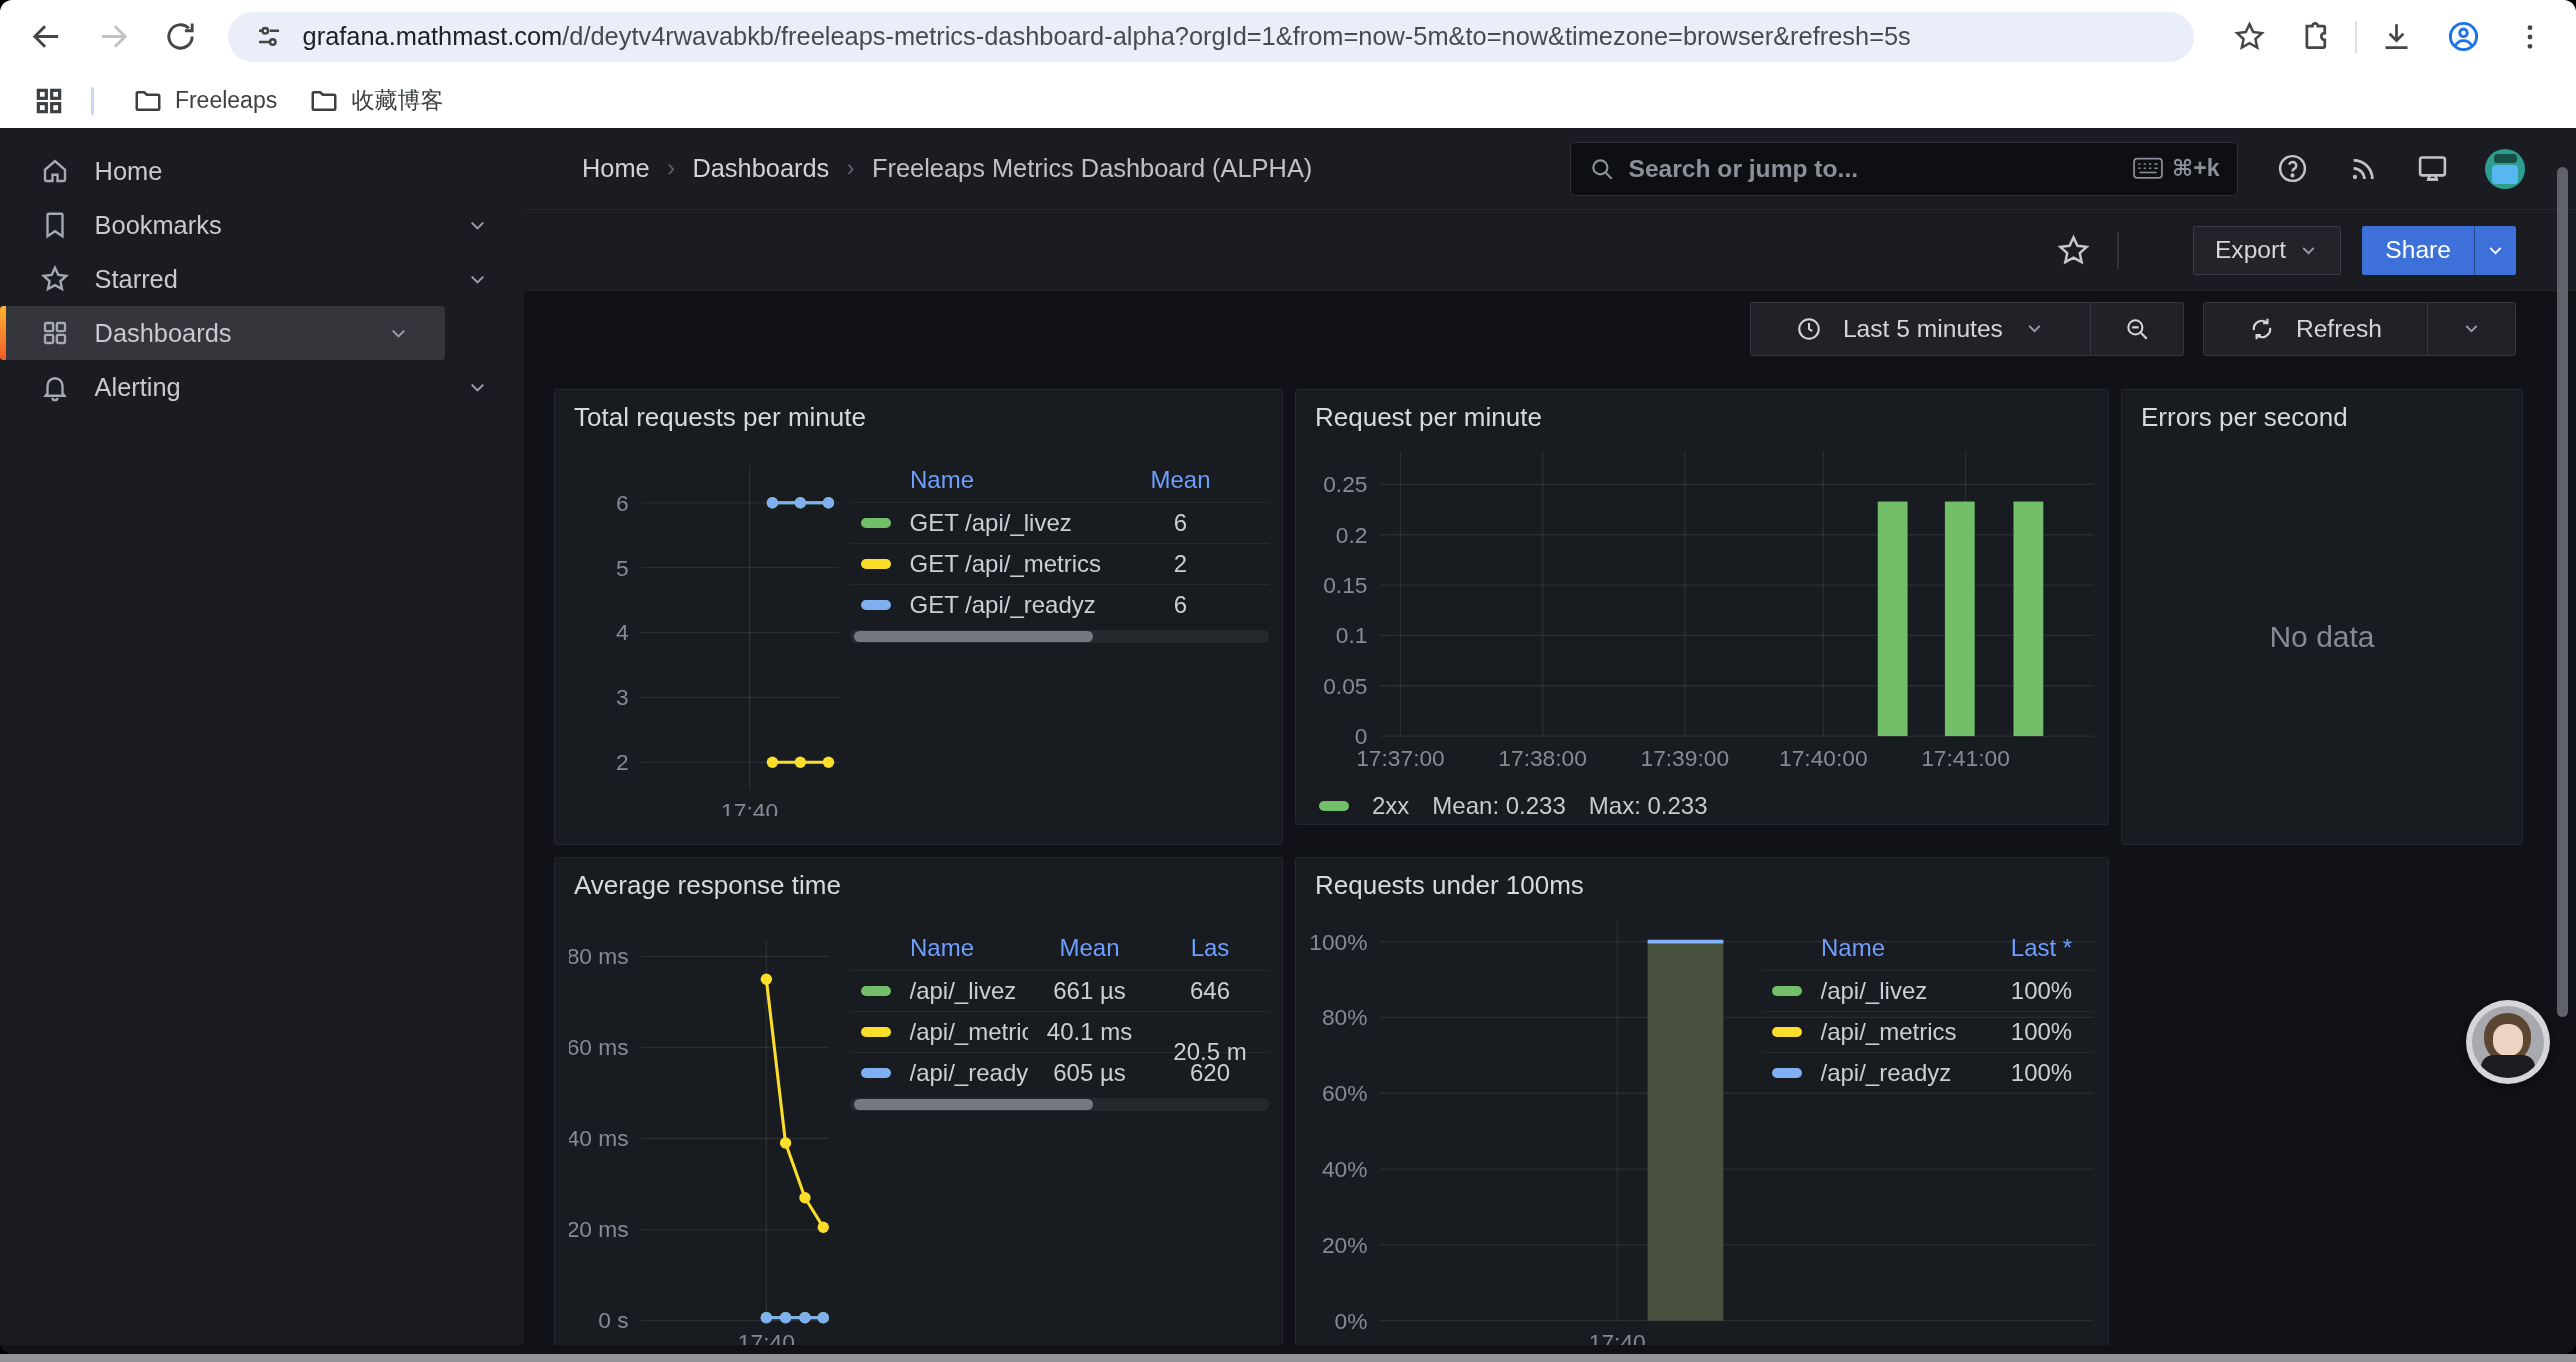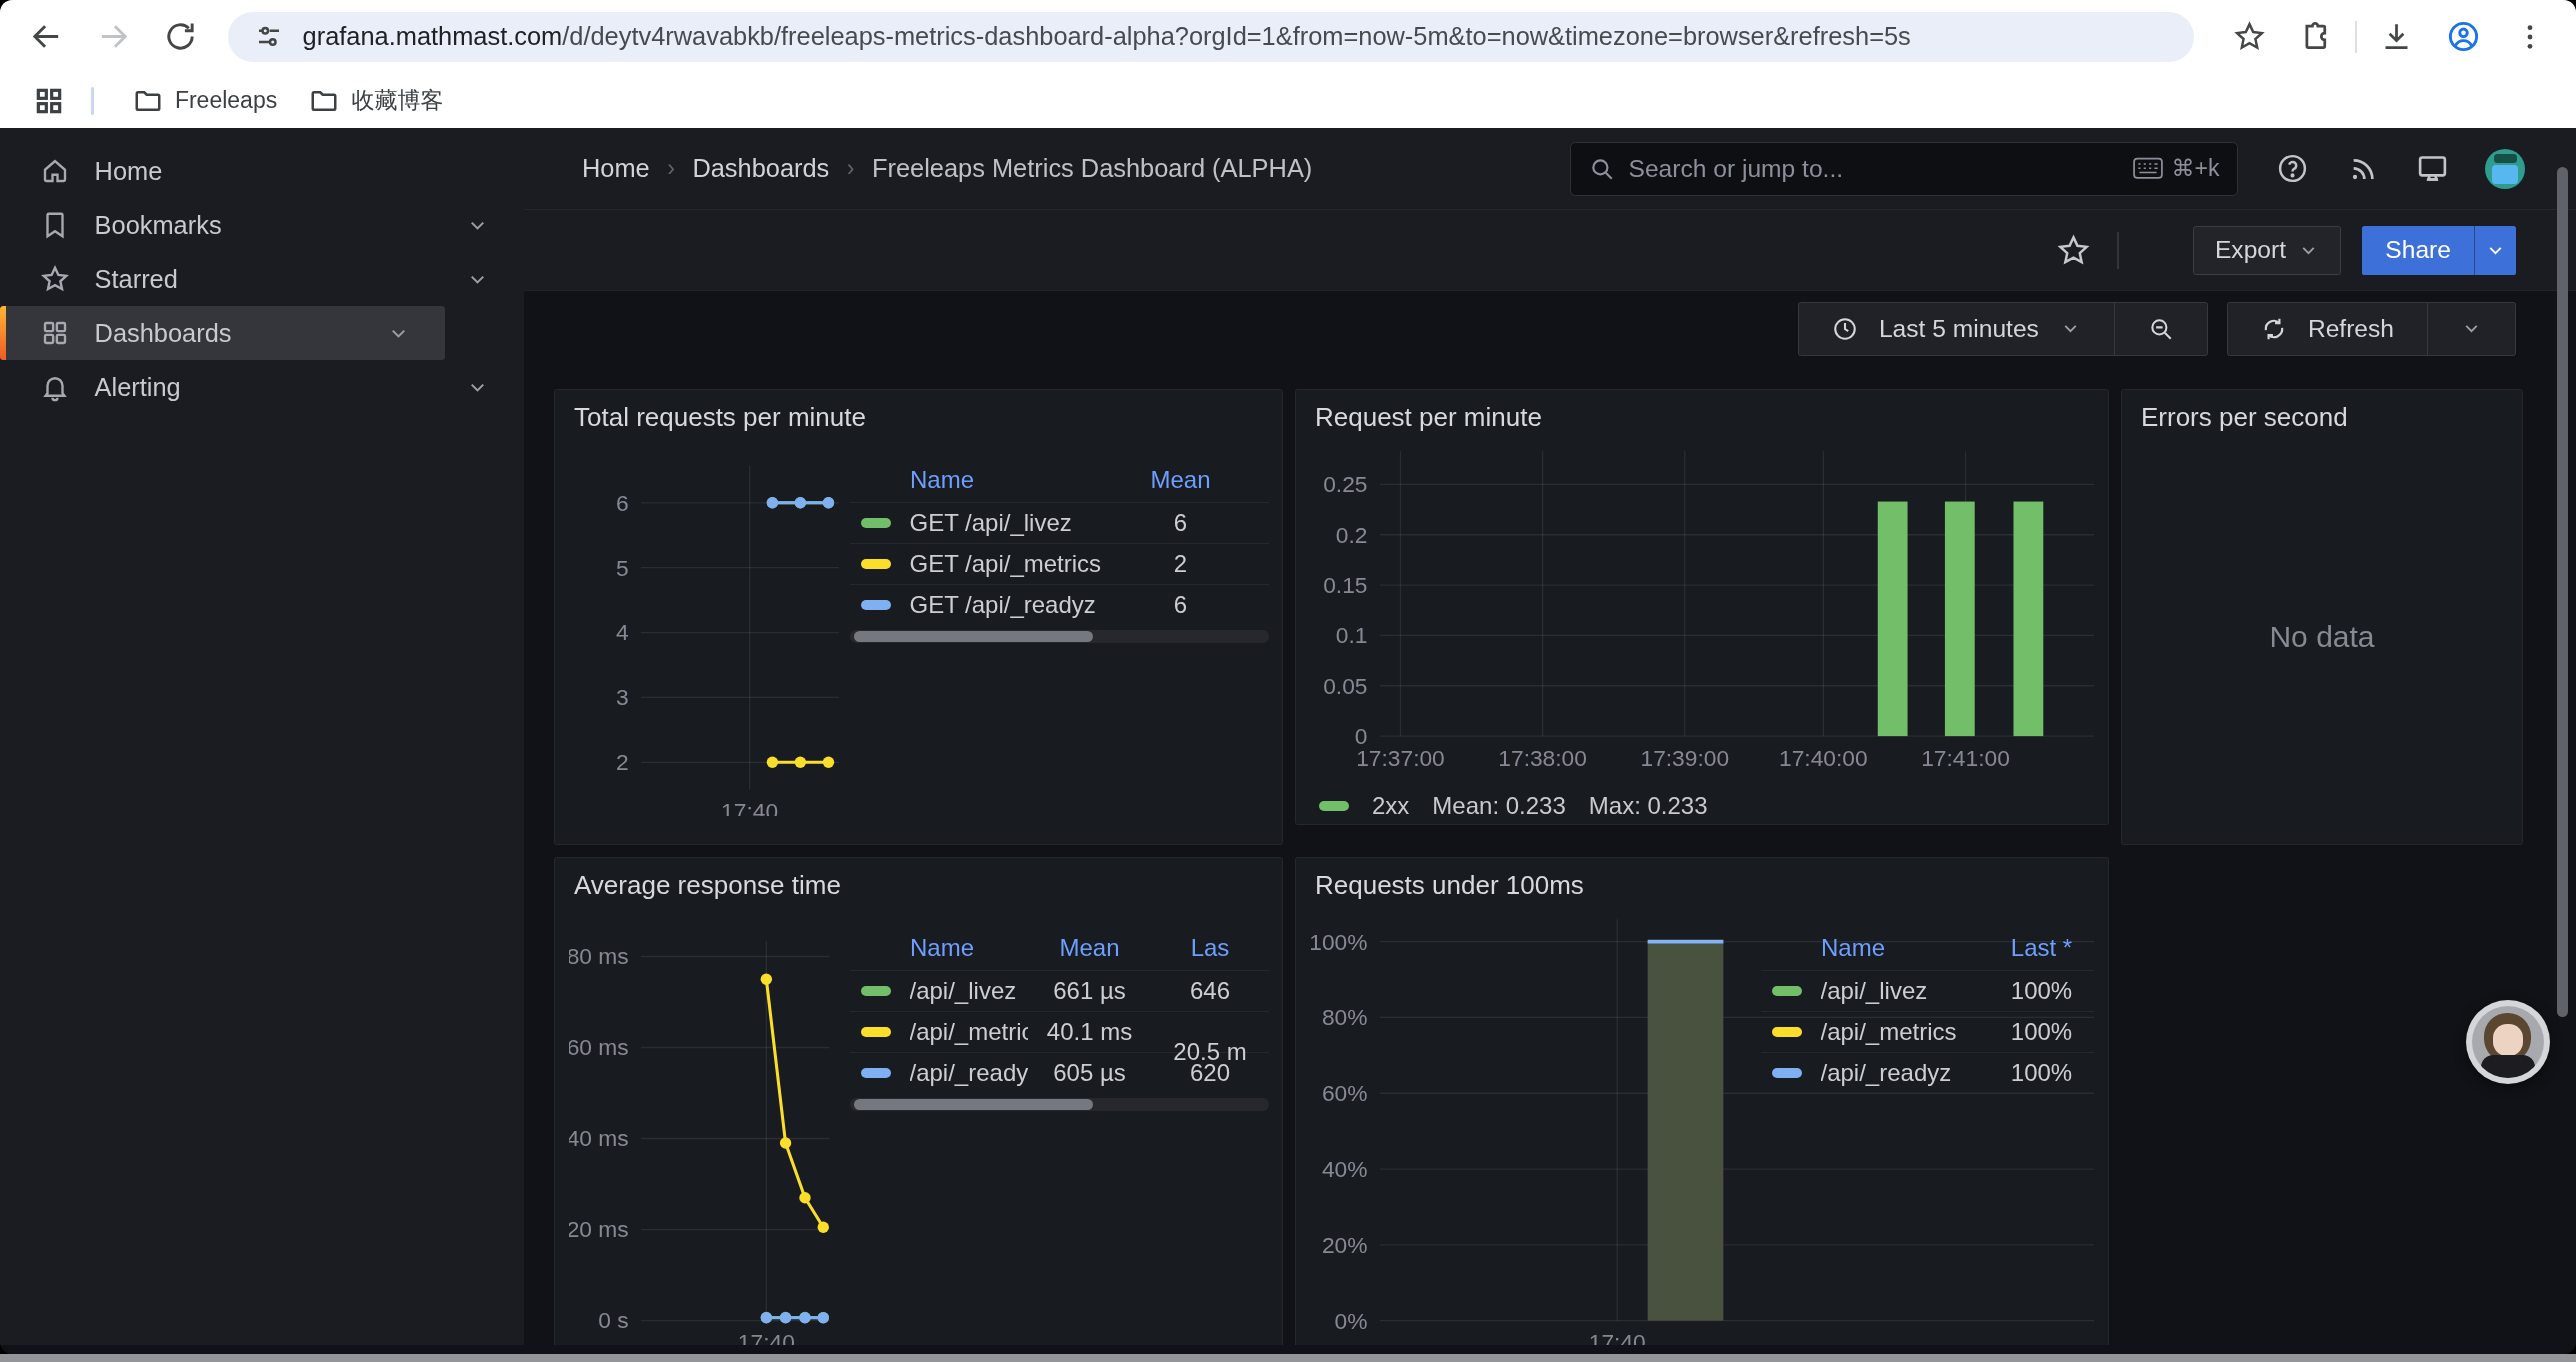--- a/index.html
+++ b/index.html
@@ -42,21 +42,21 @@
               border-radius:3.5px 0 0 3.5px; background:linear-gradient(180deg,#ffb533,#f05a28); }
 
   .main { flex:1; display:flex; flex-direction:column; min-width:0; }
   .gheader { height:82px; background:#1b1c21; border-bottom:0.9px solid #26272c; display:flex;
              align-items:center; padding:0 51px 0 58px; gap:0; }
   .crumbs { display:flex; align-items:center; gap:17.5px; font-size:25.4px; }
   .crumb { color:#d2d3d8; cursor:pointer; }
   .crumb.current { color:#c0c1c7; }
   .crumb-sep { color:#61646b; font-size:23px; }
   .searchbox { width:668px; height:54px; margin-left:auto; background:#0e0f13; border:0.9px solid #2e3137;
-               border-radius:5.3px; display:flex; align-items:center; padding:0 17.5px; color:#8c909a; }
+               border-radius:5.3px; display:flex; align-items:center; padding:0 17.5px; color:#8c909a;font-weight:bold; }
   .searchbox .ph { font-size:24.6px; margin-left:14px; flex:1; }
   .kbd-hint { display:flex; align-items:center; gap:8.8px; font-size:23px; color:#8c909a; }
   .hicons { display:flex; align-items:center; gap:35px; margin-left:37px; color:#c3c4ca; }
   .hicon { width:35px; height:35px; display:flex; align-items:center; justify-content:center; cursor:pointer; }
   .g-avatar { width:40px; height:40px; border-radius:50%; background:#2e9c8e; position:relative; overflow:hidden; cursor:pointer; }
   .g-avatar::before { content:""; position:absolute; left:8.8px; top:5.3px; width:23px; height:8.8px; border-radius:3.5px; background:#174f46; }
   .g-avatar::after { content:""; position:absolute; left:7px; top:16px; width:26px; height:19px; border-radius:3.5px; background:#57b7ef; }
 
   .gsubheader { height:81px; background:#1b1c21; border-bottom:0.9px solid #222327; display:flex;
                 align-items:center; justify-content:flex-end; padding-right:60px; gap:21px; }
@@ -66,21 +66,21 @@
   .share-group { display:flex; height:49px; border-radius:2.6px; overflow:hidden; cursor:pointer; }
   .share-main { background:#3d71d9; color:#fff; font-size:24.6px; font-weight:500; display:flex;
                 align-items:center; padding:0 23px; }
   .share-chev { background:#3d71d9; border-left:0.9px solid rgba(0,0,0,0.35); width:42px; display:flex;
                 align-items:center; justify-content:center; color:#fff; }
 
   .canvas { flex:1; position:relative; background:#111217; overflow:hidden; }
   .timebar { position:absolute; top:10.5px; right:60px; display:flex; gap:19px; }
   .tgroup { display:flex; height:54px; background:#202227; border:0.9px solid #35383e; border-radius:2.6px;
             align-items:stretch; color:#d5d6db; }
-  .tseg { display:flex; align-items:center; gap:21px; padding:0 33px; font-size:24.6px; cursor:pointer; }
+  .tseg { display:flex; align-items:center; gap:21px; padding:0 33px; font-size:24.6px; cursor:pointer;margin-left:12px; }
   .tseg + .tseg { border-left:0.9px solid #35383e; }
 
   .panel { position:absolute; background:#181b1f; border:0.9px solid #25272e; border-radius:2.6px; }
   .ptitle { position:absolute; top:12.3px; left:19px; font-size:26px; font-weight:500; color:#d8d9de; cursor:pointer; }
   .psvg { position:absolute; }
   .nodata { position:absolute; left:0; right:0; top:230px; text-align:center; font-size:30px; color:#878a92; }
 
   .ltable { position:absolute; font-size:24px; color:#cdced4; }
   .lt-head { display:flex; align-items:center; color:#6e9fff; font-weight:500; height:44px; }
   .lt-row { display:flex; align-items:center; height:41px; border-top:0.9px solid #26282e; cursor:pointer; }

